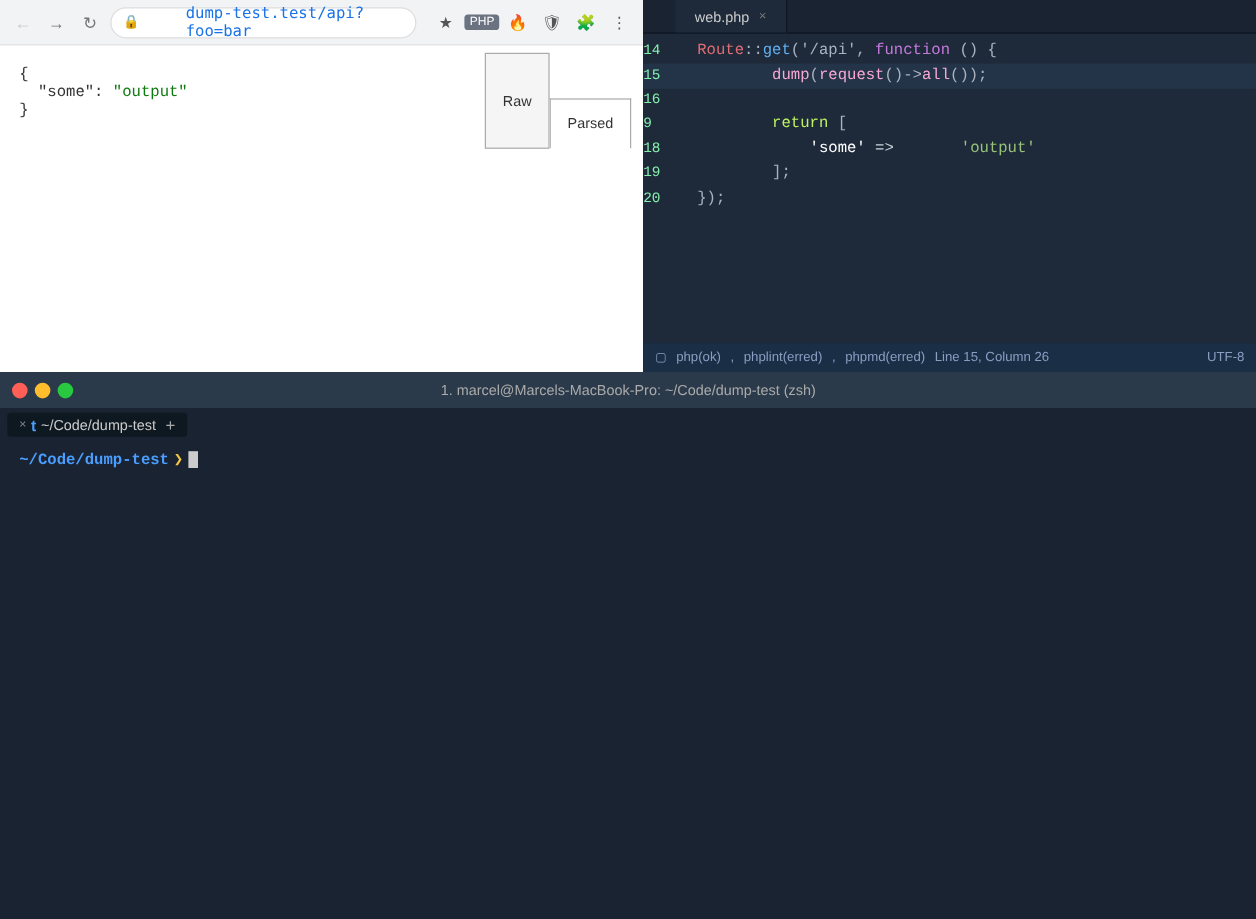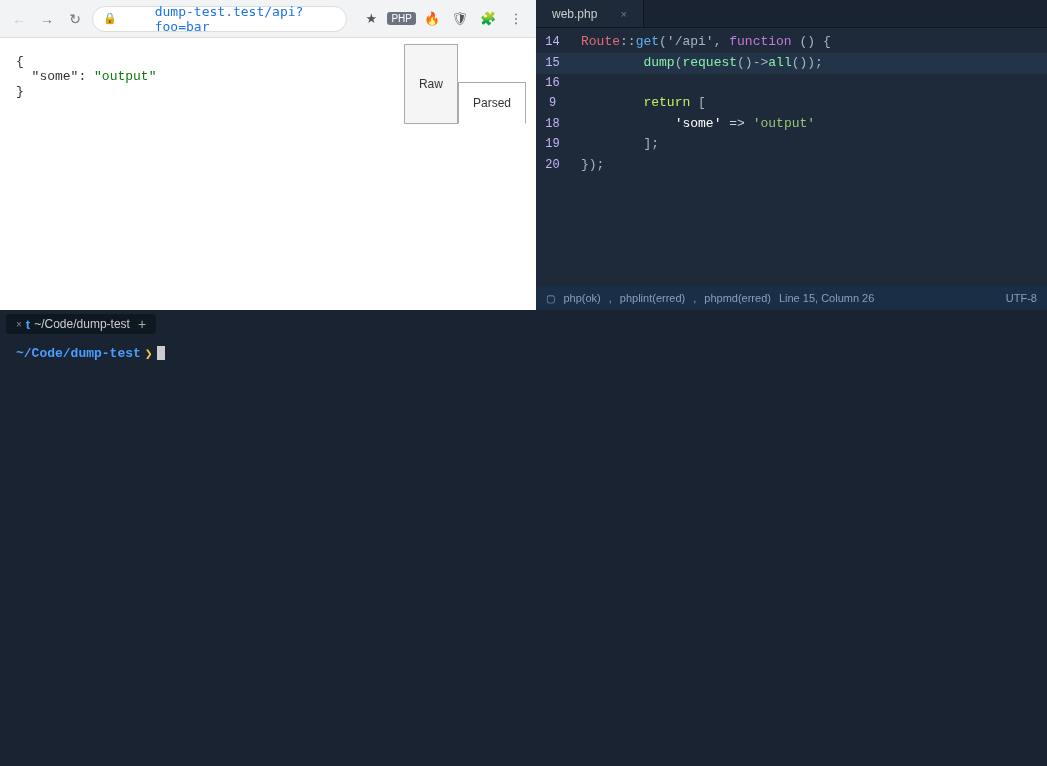--- a/index.html
+++ b/index.html
@@ -140,21 +140,22 @@
     .editor-tab {
       padding: 0 16px;
       height: 100%;
       display: flex;
       align-items: center;
       font-size: 12px;
       font-family: sans-serif;
       color: #ccc;
       background: #1e2a3a;
       border-right: 1px solid #0d1520;
-      gap: 23px;
+      gap: 8px;
+      margin-left: 27px;
     }
 
     .editor-tab .close-x {
       color: #777;
       font-size: 11px;
       cursor: pointer;
     }
 
     .editor-code {
       flex: 1;
@@ -166,43 +167,43 @@
     }
 
     .code-line {
       display: flex;
       align-items: baseline;
       padding: 0 0;
     }
 
     .line-number {
       width: 45px;
-      text-align: center;
+      text-align: left;
       padding-right: 12px;
-      color: #c4b5fd;
+      color: #86efac;
       font-size: 12px;
       user-select: none;
       flex-shrink: 0;
     }
 
     .line-content {
       flex: 1;
       white-space: pre;
       color: #c9d1d9;
     }
 
     .kw-route { color: #e06c75; }
     .kw-get { color: #61afef; }
     .kw-function { color: #c678dd; }
     .kw-return { color: #bef264; }
-    .str-val { color: #98c379; }
+    .str-val { color: #98c379; margin-left: 48px; }
     .str-key { color: #ffffff; margin-top: 13px; }
     .arrow { color: #c9d1d9; }
     .punc { color: #abb2bf; }
-    .fn-call { color: #86efac; }
+    .fn-call { color: #f9a8d4; }
 
     .code-line.highlighted {
       background: rgba(97, 175, 239, 0.08);
     }
 
     .editor-status-bar {
       height: 24px;
       background: #1a2f45;
       display: flex;
       align-items: center;
@@ -428,20 +429,28 @@
     <span>,</span>
     <span>phplint(erred)</span>
     <span>,</span>
     <span>phpmd(erred)</span>
     <span>Line 15, Column 26</span>
     <span class="status-encoding">UTF-8</span>
   </div>
 </div>
 
 <div class="terminal-panel">
+  <div class="terminal-titlebar">
+    <div class="traffic-lights">
+      <div class="traffic-light tl-red"></div>
+      <div class="traffic-light tl-yellow"></div>
+      <div class="traffic-light tl-green"></div>
+    </div>
+    <span class="terminal-title">1. marcel@Marcels-MacBook-Pro: ~/Code/dump-test (zsh)</span>
+  </div>
 
   <div class="terminal-tab-bar">
     <div class="terminal-tab">
       <span class="x-icon">×</span>
       <span class="t-icon">t</span>
       <span>~/Code/dump-test</span>
       <span class="plus-icon">+</span>
     </div>
   </div>
 

